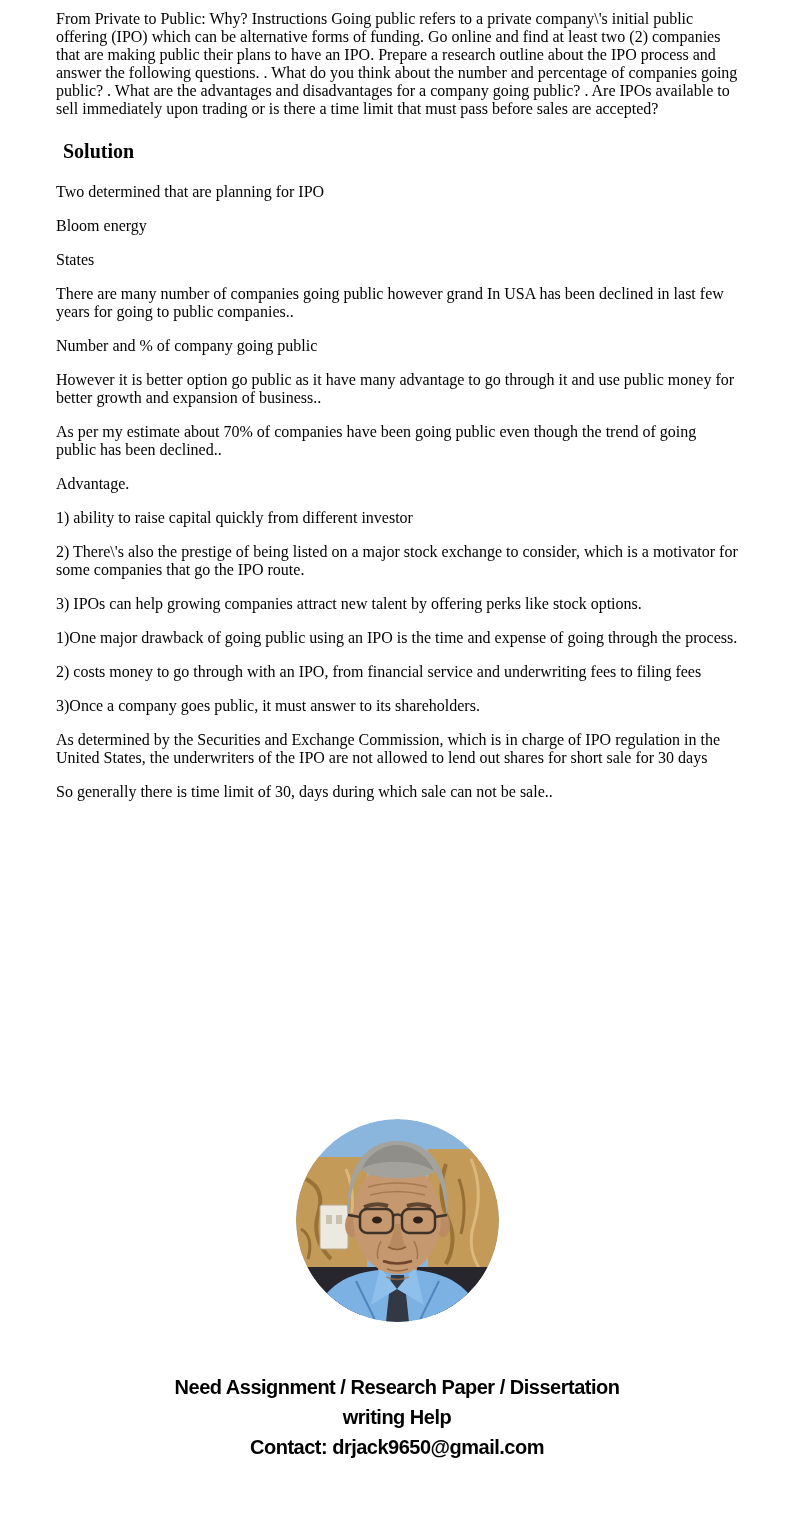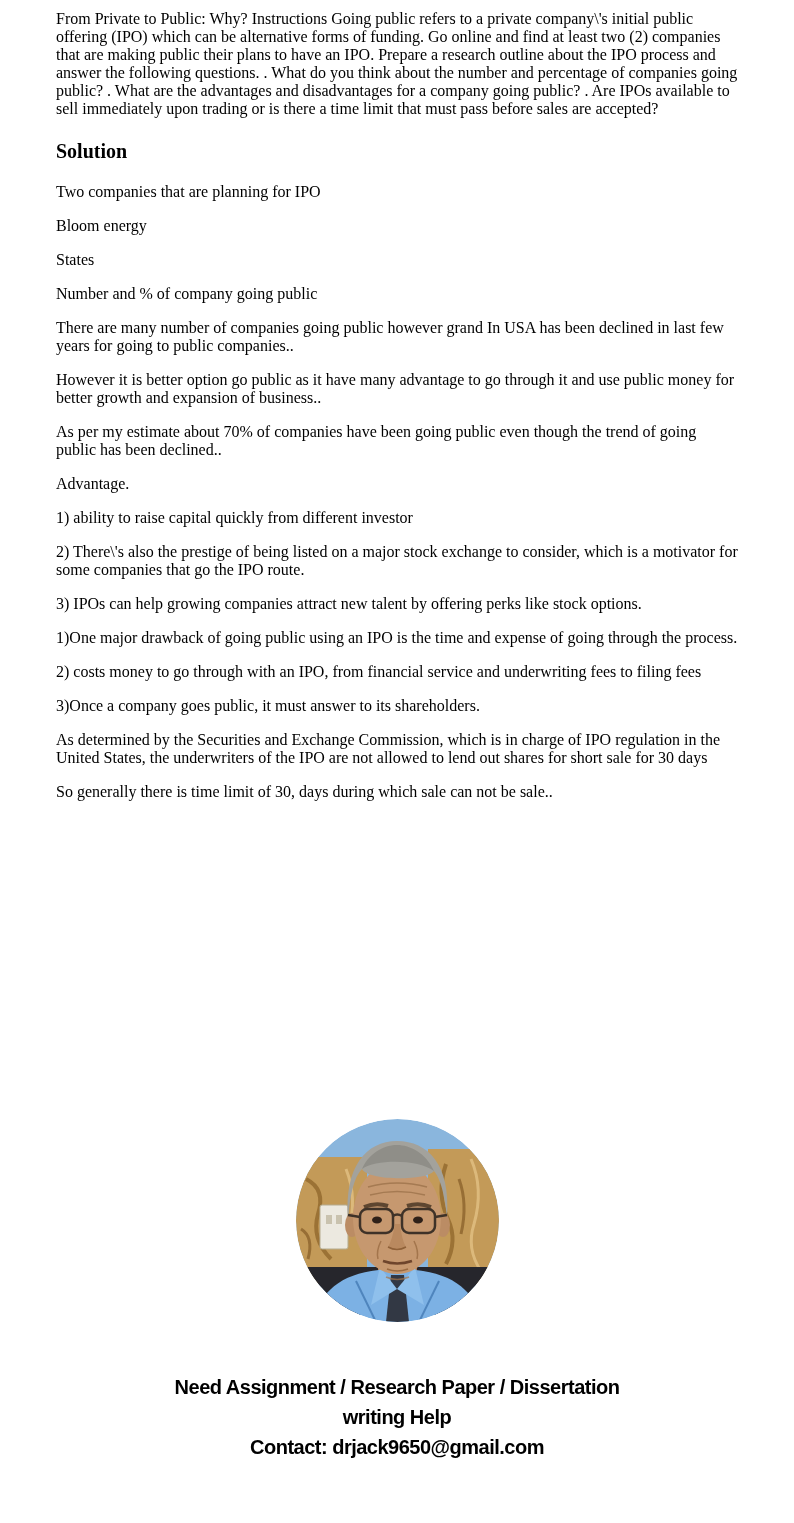--- a/index.html
+++ b/index.html
@@ -17,21 +17,21 @@
     line-height: 18px;
     overflow: hidden;
   }
   .page p { margin: 16px 0; }
   .page p.first-para { margin-top: 2px; }
   h2.solution-heading {
     font-family: "Liberation Serif", serif;
     font-size: 20px;
     line-height: 23px;
     font-weight: 700;
-    margin: 22px 0 20px 0;
+    margin: 22px 0 20px 7px;
   }
   .avatar-row {
     margin-top: 318px;
     display: flex;
     justify-content: center;
   }
   .avatar-circle {
     width: 203px;
     height: 203px;
     border-radius: 50%;
@@ -51,25 +51,25 @@
 </style>
 </head>
 <body>
 
 <div class="page">
 
   <p class="first-para">From Private to Public: Why? Instructions Going public refers to a private company\'s initial public offering (IPO) which can be alternative forms of funding. Go online and find at least two (2) companies that are making public their plans to have an IPO. Prepare a research outline about the IPO process and answer the following questions. . What do you think about the number and percentage of companies going public? . What are the advantages and disadvantages for a company going public? . Are IPOs available to sell immediately upon trading or is there a time limit that must pass before sales are accepted?</p>
 
   <h2 class="solution-heading">Solution</h2>
 
-  <p>Two companies that are planning for IPO</p>
+  <p>Two determined that are planning for IPO</p>
   <p>Bloom energy</p>
   <p>States</p>
+  <p>There are many number of companies going public however grand In USA has been declined in last few years for going to public companies..</p>
   <p>Number and % of company going public</p>
-  <p>There are many number of companies going public however grand In USA has been declined in last few years for going to public companies..</p>
   <p>However it is better option go public as it have many advantage to go through it and use public money for better growth and expansion of business..</p>
   <p>As per my estimate about 70% of companies have been going public even though the trend of going public has been declined..</p>
   <p>Advantage.</p>
   <p>1) ability to raise capital quickly from different investor</p>
   <p>2) There\'s also the prestige of being listed on a major stock exchange to consider, which is a motivator for some companies that go the IPO route.</p>
   <p>3) IPOs can help growing companies attract new talent by offering perks like stock options.</p>
   <p>1)One major drawback of going public using an IPO is the time and expense of going through the process.</p>
   <p>2) costs money to go through with an IPO, from financial service and underwriting fees to filing fees</p>
   <p>3)Once a company goes public, it must answer to its shareholders.</p>
   <p>As determined by the Securities and Exchange Commission, which is in charge of IPO regulation in the United States, the underwriters of the IPO are not allowed to lend out shares for short sale for 30 days</p>

